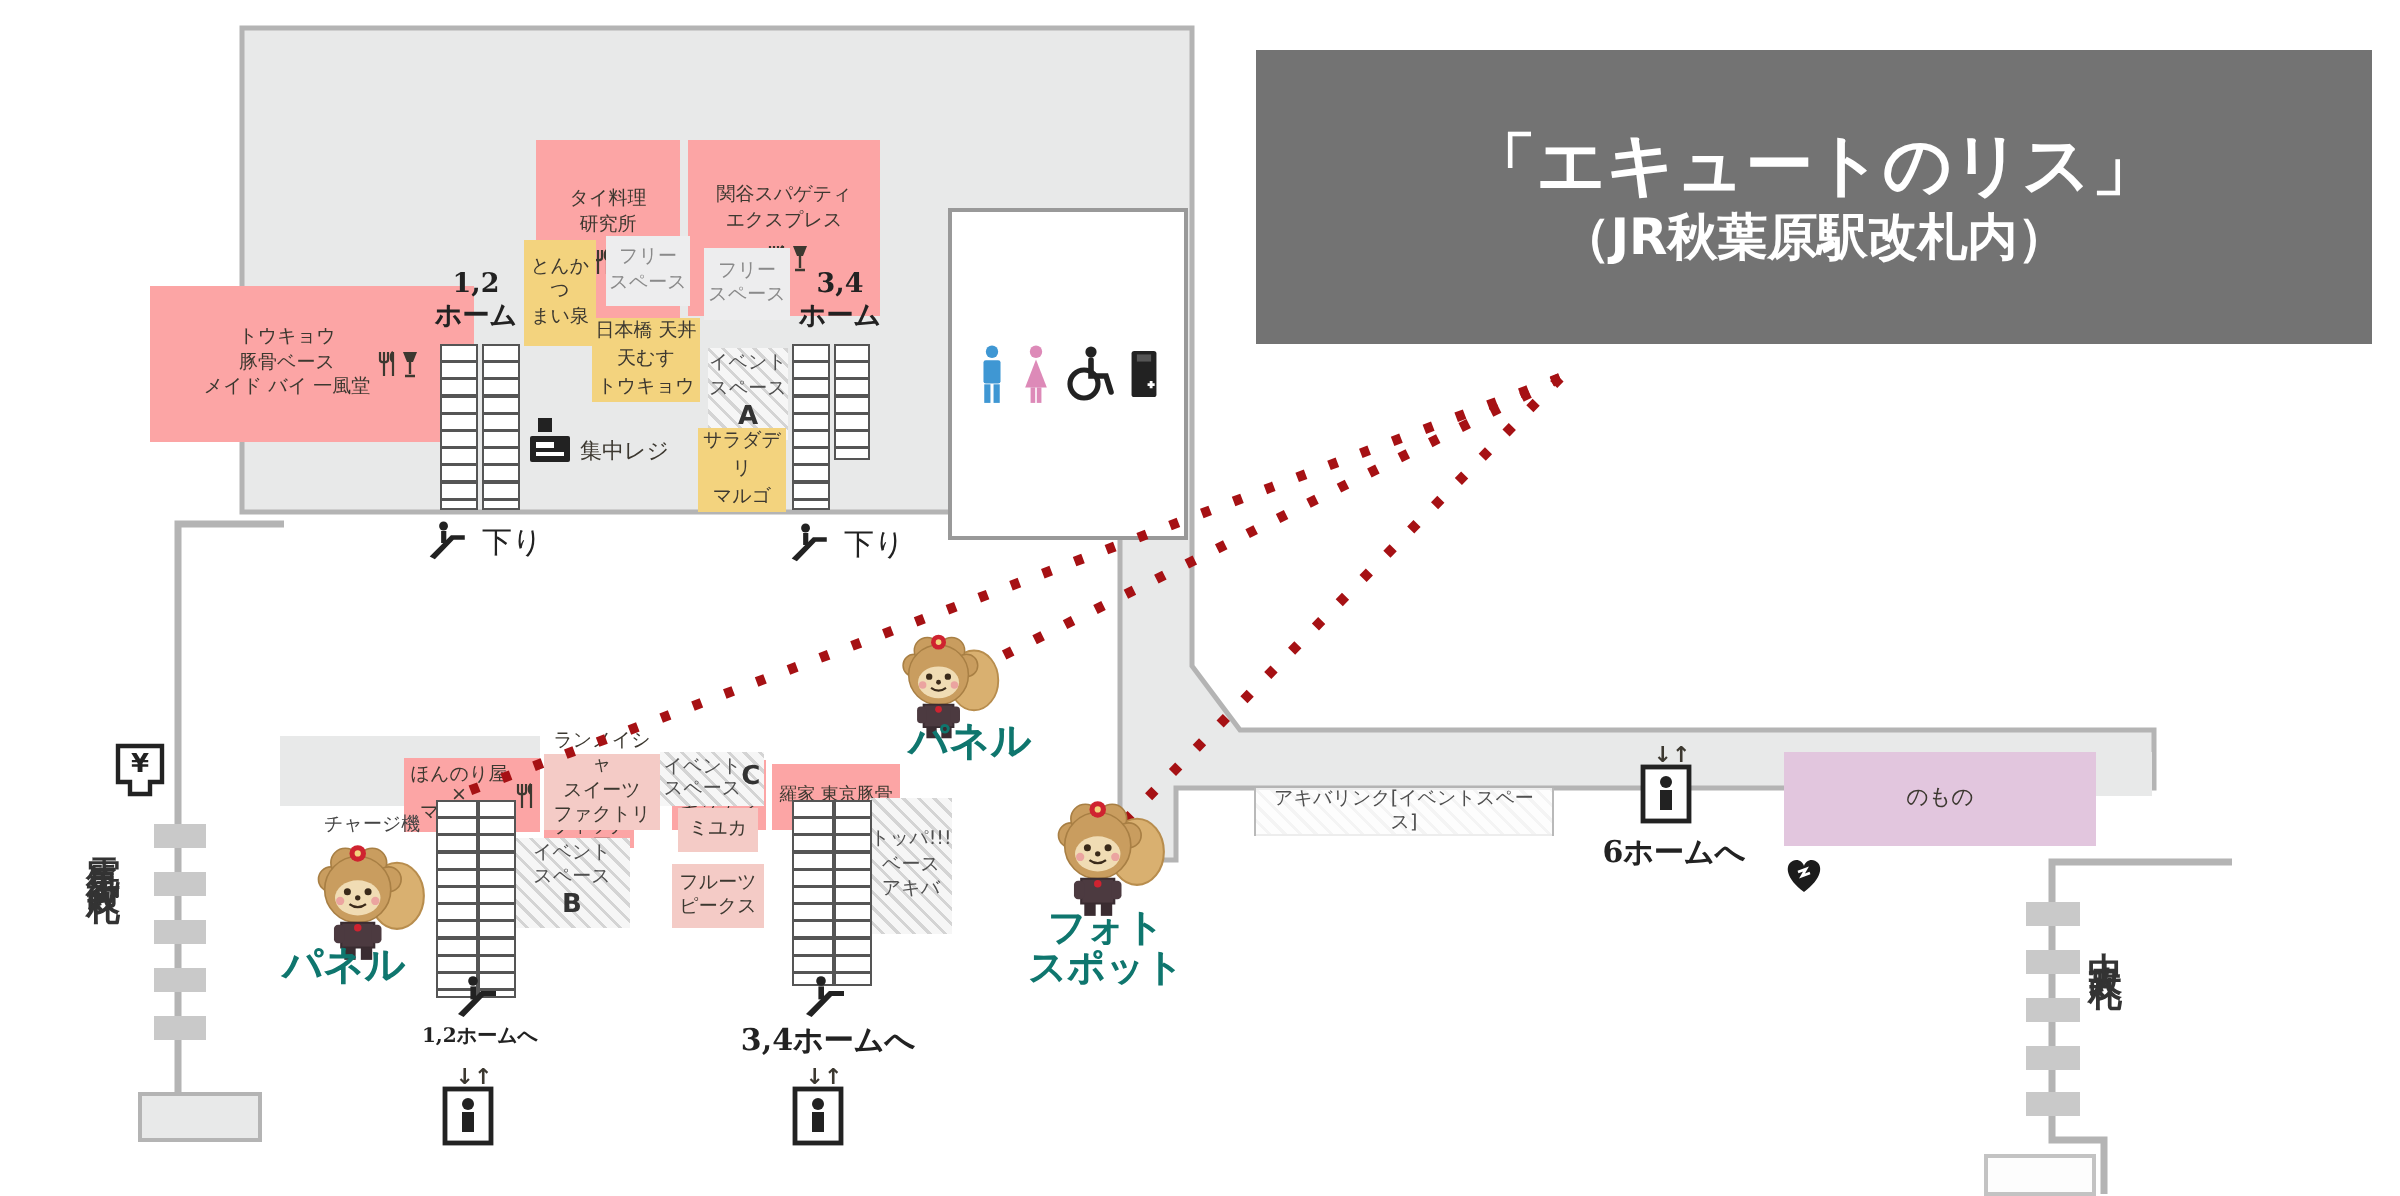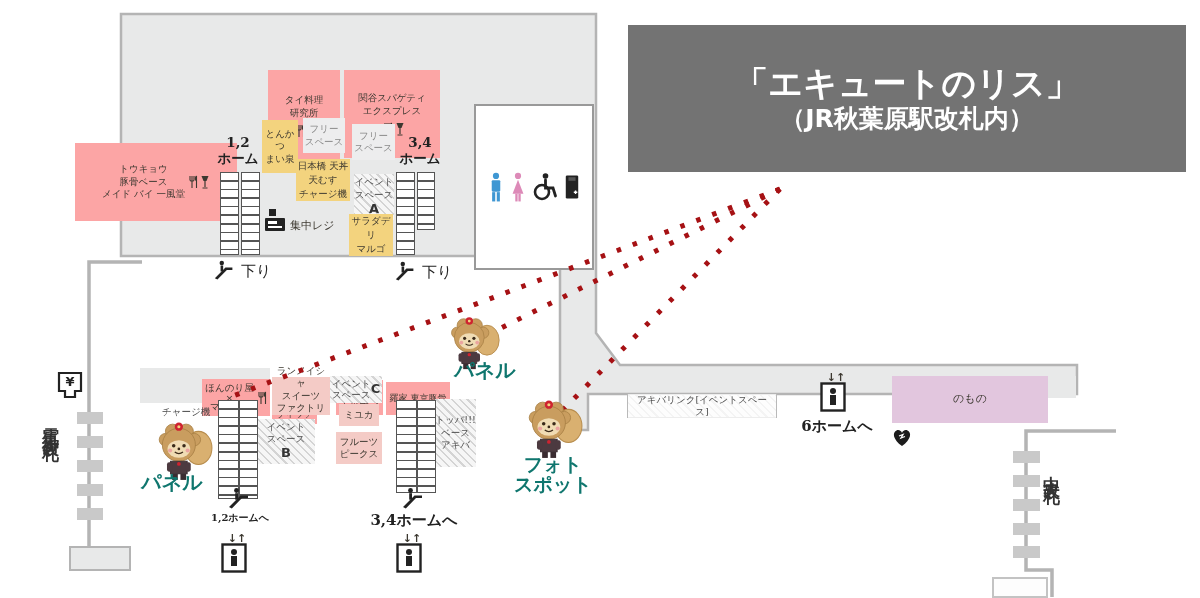--- a/index.html
+++ b/index.html
@@ -204,21 +204,21 @@
 スペース</span>
   </div>
   <div class="blk free" style="left:352px;top:124px;width:43px;height:36px">
     <span class="pre">フリー
 スペース</span>
   </div>
 
   <div class="blk hl" style="left:293px;top:160px;width:60px;height:40px;line-height:1.45">
     <span class="pre hlbg">日本橋 天丼
 天むす
-チャージ機</span>
+トウキョウ</span>
   </div>
 
   <div class="blk hatch" style="left:354px;top:174px;width:40px;height:46px;flex-direction:column">
     <span class="pre">イベント
 スペース</span>
     <span class="letter">A</span>
   </div>
 
   <div class="blk hl" style="left:349px;top:220px;width:44px;height:30px;line-height:1.45">
     <span class="pre hlbg">サラダデリ

